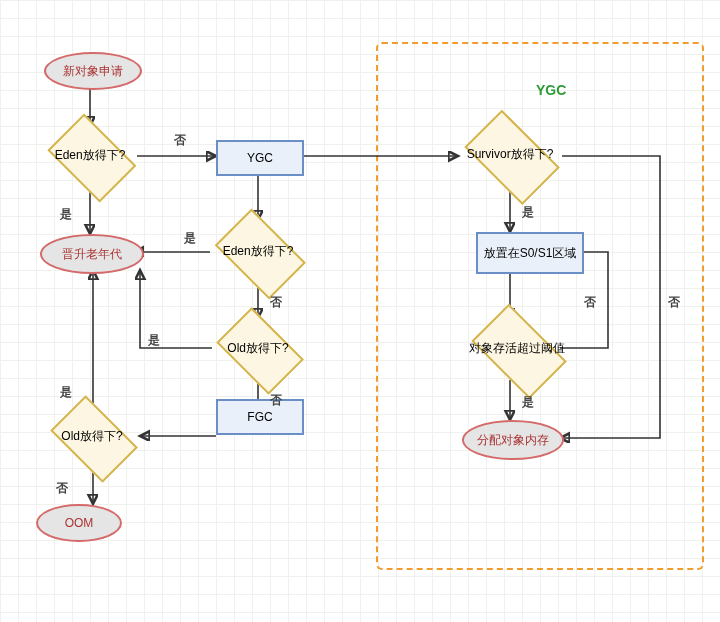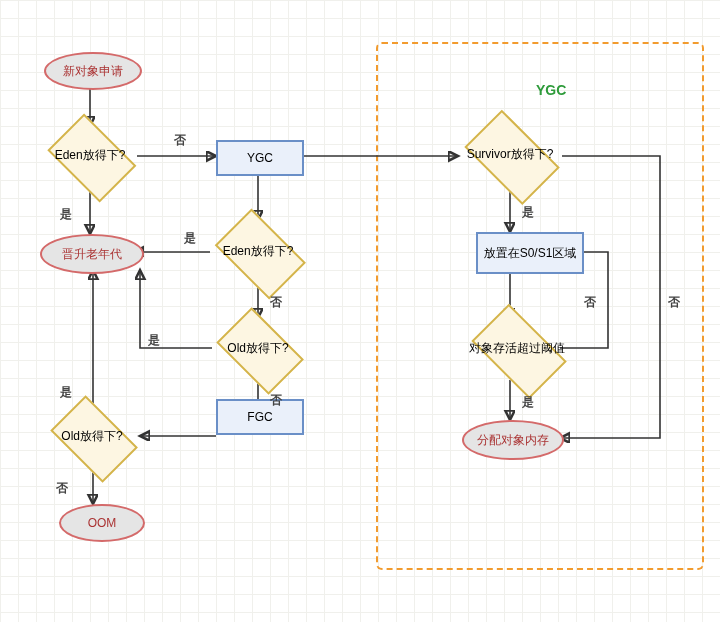--- a/index.html
+++ b/index.html
@@ -110,21 +110,21 @@
 
 <div class="node rect" style="left:216px;top:399px;width:84px;height:32px">
   <span>FGC</span>
 </div>
 
 <div class="node diamond" style="left:42px;top:404px;width:100px;height:66px">
   <div class="rot"></div>
     <div class="txt">Old放得下?</div>
 </div>
 
-<div class="node oval" style="left:59px;top:504px;width:82px;height:34px">
+<div class="node oval" style="left:36px;top:504px;width:82px;height:34px">
   <span>OOM</span>
 </div>
 
 <div class="node diamond" style="left:454px;top:120px;width:112px;height:70px">
   <div class="rot"></div>
     <div class="txt">Survivor放得下?</div>
 </div>
 
 <div class="node rect" style="left:476px;top:232px;width:104px;height:38px">
   <span>放置在S0/S1区域</span>

